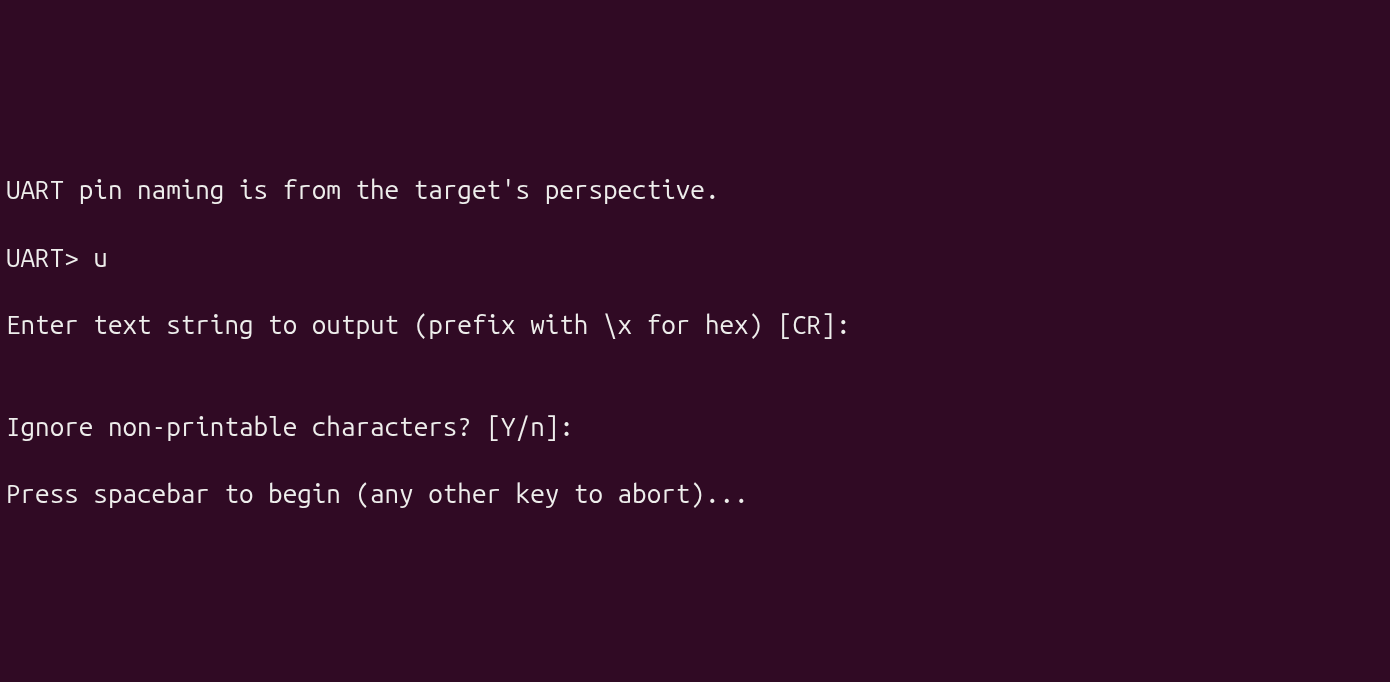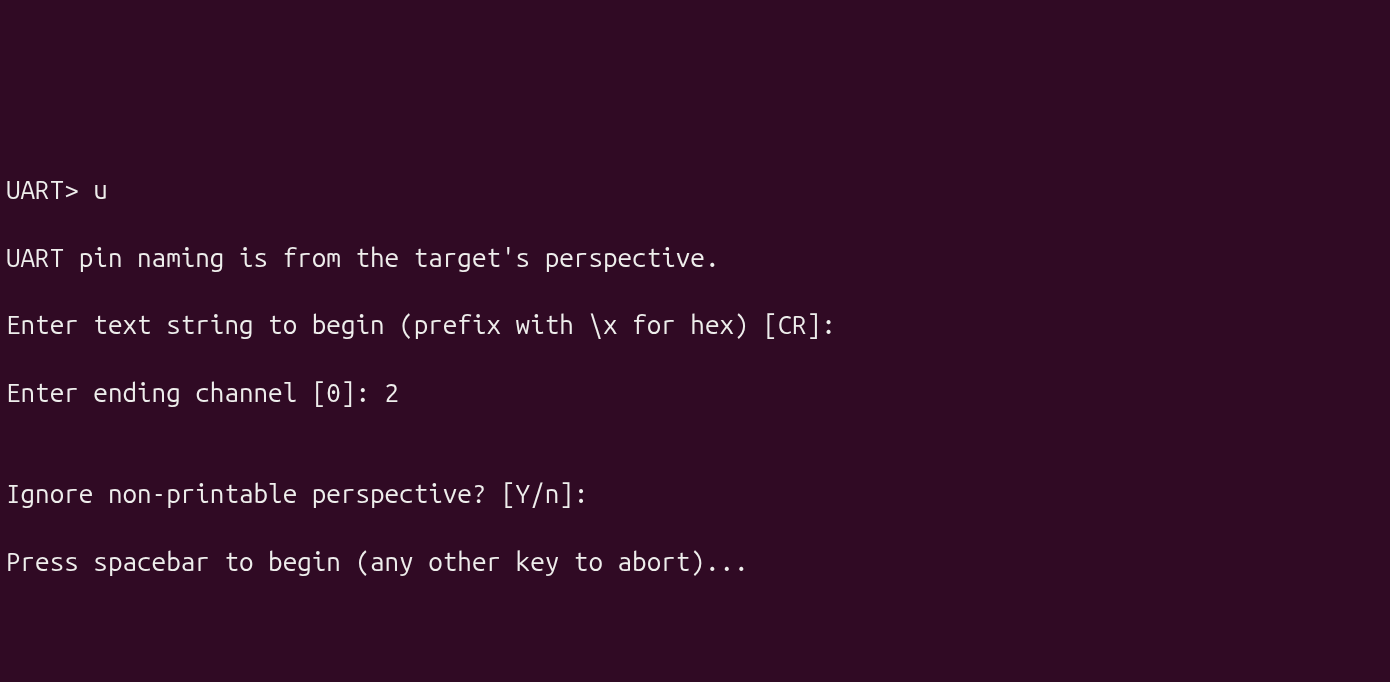--- a/index.html
+++ b/index.html
@@ -26,26 +26,25 @@
     .line {
       display: block;
     }
   </style>
 </head>
 <body>
 
 
 
 <div class="terminal">
+<span class="line">UART pin naming is from the target's perspective.</span>
 <span class="line">UART&gt; u</span>
-<span class="line">UART pin naming is from the target's perspective.</span>
-<span class="line">Enter text string to begin (prefix with \x for hex) [CR]:</span>
-<span class="line">Enter ending channel [0]: 2</span>
+<span class="line">Enter text string to output (prefix with \x for hex) [CR]:</span>
 <span class="line"></span>
-<span class="line">Ignore non-printable perspective? [Y/n]:</span>
+<span class="line">Ignore non-printable characters? [Y/n]:</span>
 <span class="line">Press spacebar to begin (any other key to abort)...</span>
 
 <span class="line"></span>
 
 
 
 
 
 
 <span class="line"></span>

